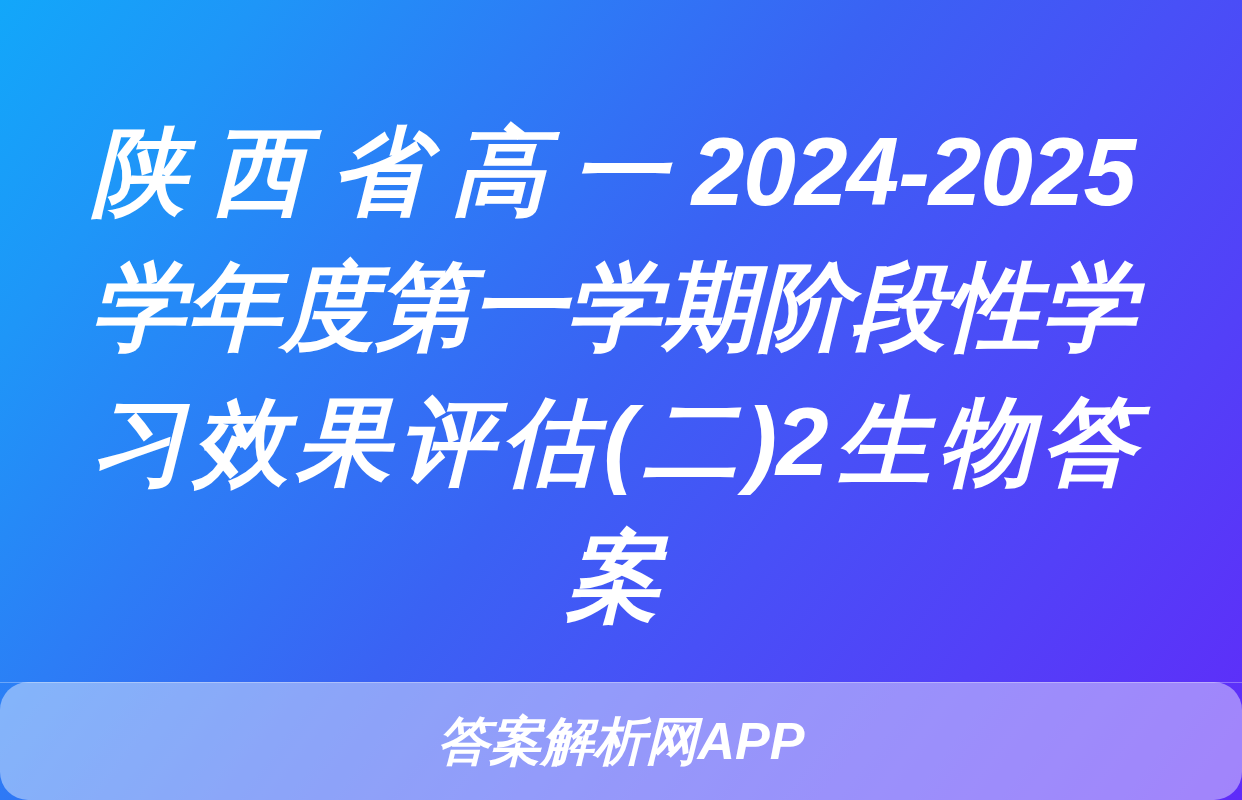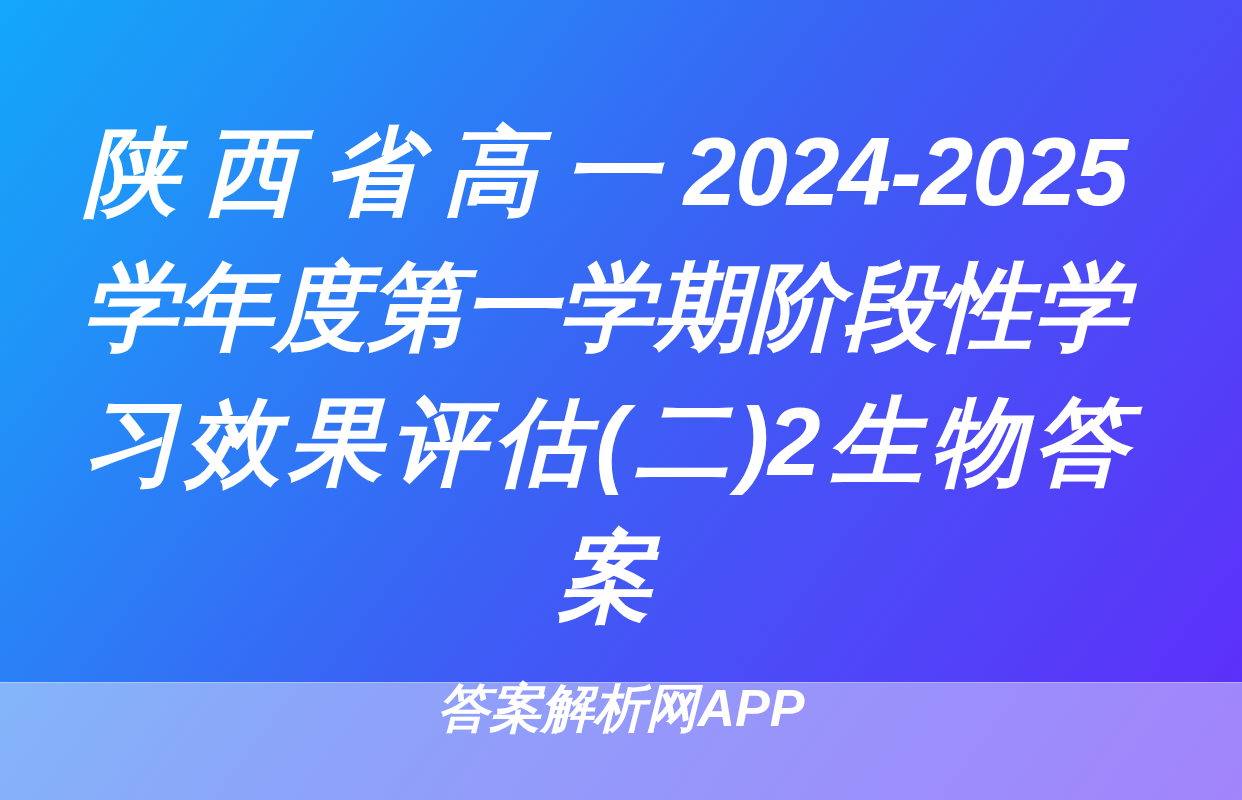--- a/index.html
+++ b/index.html
@@ -25,21 +25,21 @@
                 #2C7DF6 30%,
                 #3A62F4 48%,
                 #4850F7 64%,
                 #5340F8 80%,
                 #5F2BF9 100%);
   }
 
   
   #title-block {
     position: absolute;
-    left: 75px;
+    left: 83px;
     top: 104px;
     width: 1060px;
     text-align: center;
   }
 
   .title-line {
     display: block;
     color: #ffffff;
     font-family: "Liberation Sans", "DejaVu Sans", sans-serif;
     font-size: 96px;
@@ -66,21 +66,23 @@
 
   
   #footer-banner {
     position: absolute;
     left: 0;
     right: 0;
     bottom: 0;
     height: 118px;
     background: rgba(255, 255, 255, 0.42);
     display: flex;
+    align-items: center;
     justify-content: center;
+    border-radius: 28px;
   }
 
   #footer-banner::before {
     
     content: "";
     position: absolute;
     left: 0;
     right: 0;
     top: 0;
     height: 1px;

